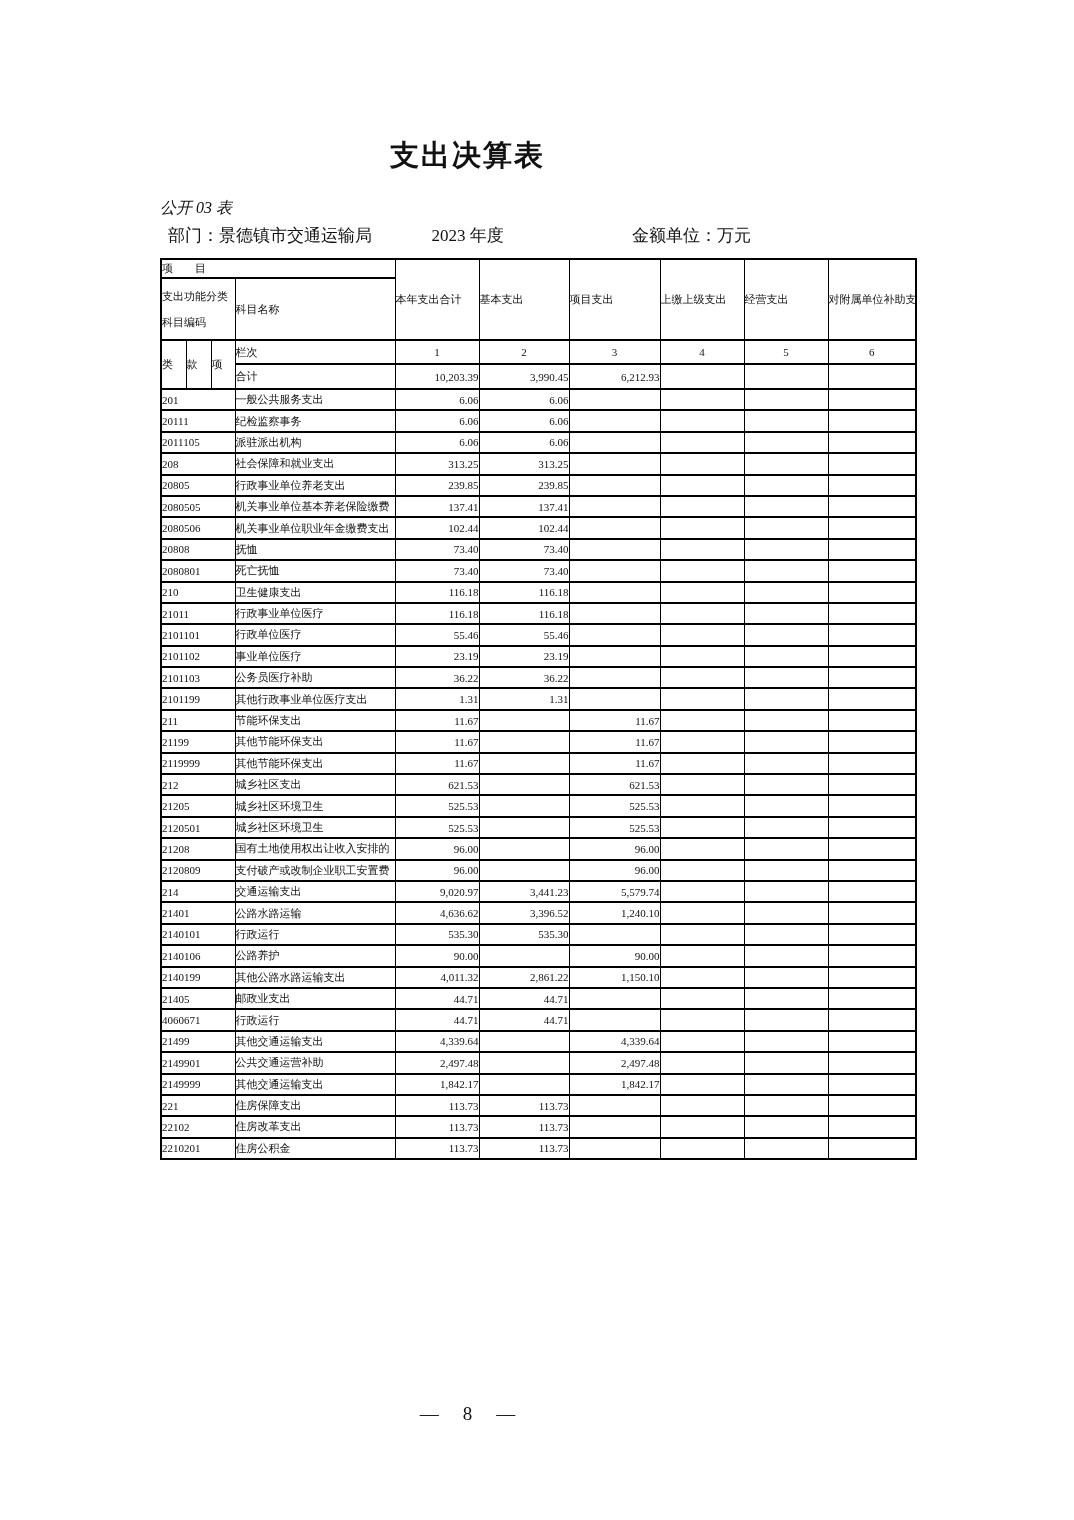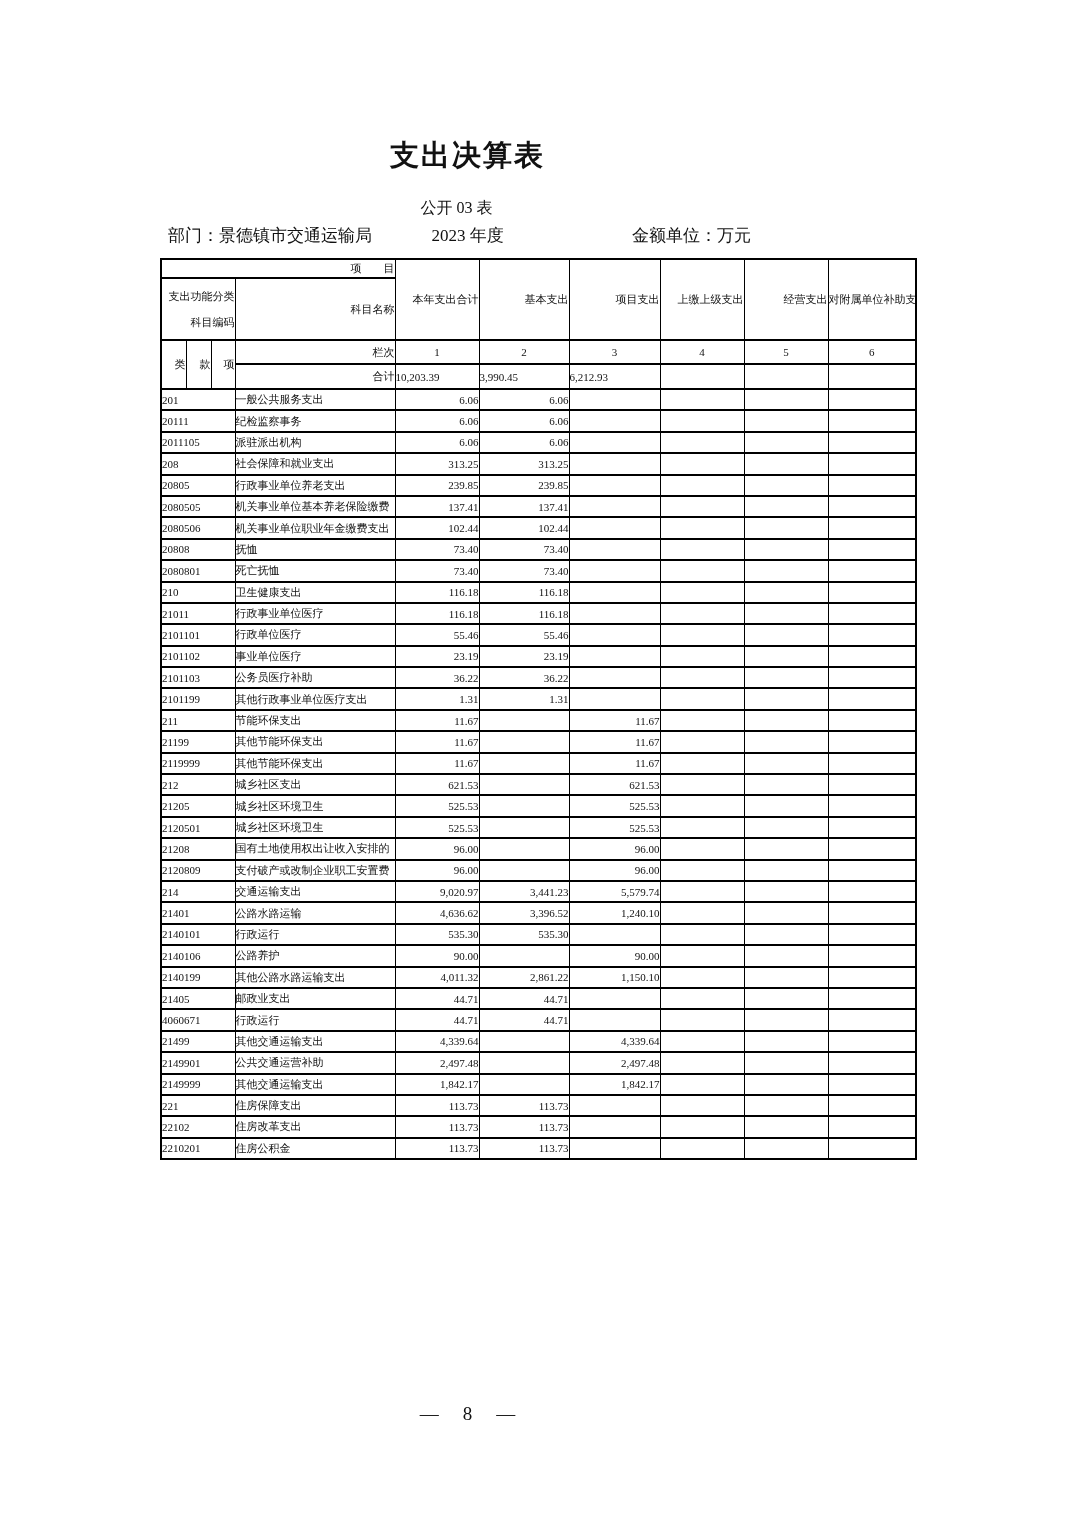--- a/index.html
+++ b/index.html
@@ -20,23 +20,24 @@
     margin: 0;
     padding-top: 136px;
     text-align: center;
     font-family: "Liberation Sans", sans-serif;
     font-weight: bold;
     font-size: 29px;
     letter-spacing: 2px;
   }
   .table-no {
     margin-top: 22px;
-    text-align: center;
+    text-align: left;
     padding-right: 22px;
     font-size: 16px;
+    font-style: italic;
   }
   .meta-row {
     position: relative;
     margin-top: 5px;
     height: 26px;
     font-size: 17px;
   }
   .meta-dept { position: absolute; left: 8px; top: 0; }
   .meta-year { position: absolute; left: 50%; transform: translateX(-50%); top: 0; }
   .meta-unit { position: absolute; right: 24px; top: 0; }
@@ -52,34 +53,34 @@
     border-left: 1px solid #000;
     border-right: 1px solid #000;
     border-top: 2px solid #000;
     border-bottom: 2px solid #000;
     font-weight: normal;
     padding: 0;
     overflow: hidden;
     white-space: nowrap;
   }
   table.fin { border: 2px solid #000; }
-  thead th { text-align: right; vertical-align: middle; }
+  thead th { text-align: left; vertical-align: middle; }
   tr.hrA { height: 19px; }
   tr.hrB { height: 62px; }
   tr.hrC { height: 24px; }
   tr.hrD { height: 25px; }
   tbody tr { height: 21.4px; padding-left: 44px; }
   th.col-head { white-space: normal; padding: 0 8px; line-height: 1.9; }
   .code-head div { line-height: 1; }
   .code-head div:first-child { margin-bottom: 15px; }
   td.code { text-align: left; padding-left: 8px; }
   td.name { text-align: left; padding-left: 12px; }
   td.num  { text-align: right; padding-right: 12px; }
   th.lanci-num { text-align: center; }
-  td.total-num { text-align: left; padding-right: 12px; }
+  td.total-num { text-align: right; padding-right: 12px; }
 
   .note {
     margin-top: 7px;
     padding-left: 10px;
     font-size: 11.5px;
   }
   .footer {
     margin-top: 243px;
     display: flex;
     justify-content: center;

